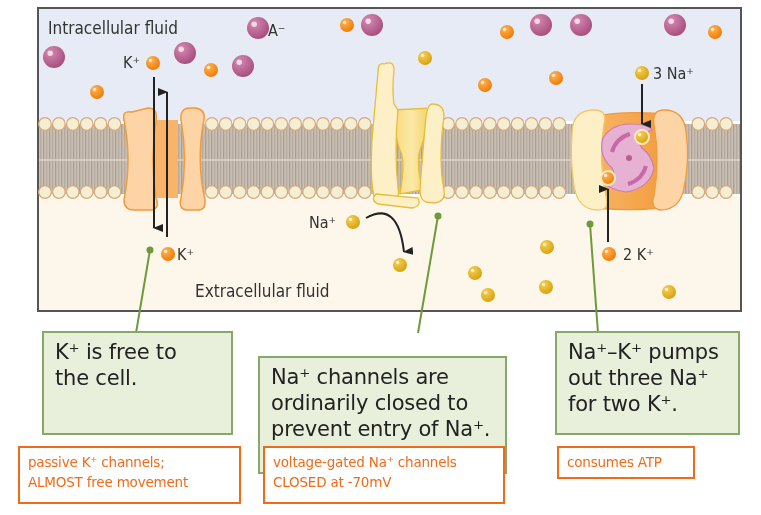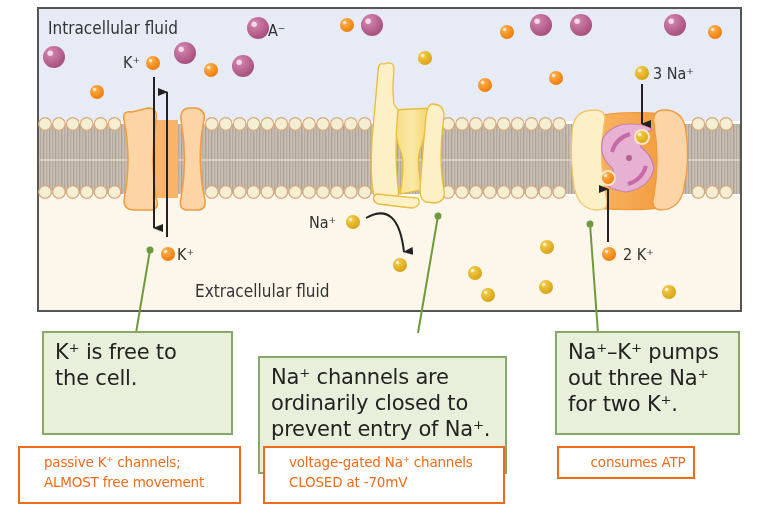--- a/index.html
+++ b/index.html
@@ -1,20 +1,20 @@
 <!DOCTYPE html>
 <html><head>
 <meta charset="utf-8">
 <style>
   html, body { margin:0; padding:0; background:#ffffff; }
   body { width:761px; height:515px; position:relative; overflow:hidden; font-family:"DejaVu Sans", "Liberation Sans", sans-serif; }
   #scene { position:absolute; left:0; top:0; }
   .lbl { font-family:"DejaVu Sans Condensed","DejaVu Sans",sans-serif; fill:#333; }
   .box-green { position:absolute; background:#e8f0dc; border:2px solid #86a86a; box-sizing:border-box; padding:6px 0 0 11px; color:#222; font-family:"DejaVu Sans", sans-serif; font-size:21px; line-height:26px; letter-spacing:-0.2px; }
-  .box-orange { position:absolute; background:#ffffff; border:2px solid #ef6b1a; box-sizing:border-box; padding:4px 0 0 24px; color:#ef6b1a; font-family:"DejaVu Sans", sans-serif; font-size:13.5px; line-height:20px; letter-spacing:-0.2px; }
+  .box-orange { position:absolute; background:#ffffff; border:2px solid #ef6b1a; box-sizing:border-box; padding:4px 0 0 8px; color:#ef6b1a; font-family:"DejaVu Sans", sans-serif; font-size:13.5px; line-height:20px; letter-spacing:-0.2px; }
   .box-green .line, .box-orange .line { display:block; white-space:nowrap; }
 </style>
 </head>
 <body>
 
 <svg id="scene" width="761" height="515" viewBox="0 0 761 515">
   <defs>
     <radialGradient id="gA" cx="35%" cy="30%" r="70%">
       <stop offset="0%" stop-color="#d58ab2"></stop>
       <stop offset="100%" stop-color="#a9507f"></stop>
@@ -243,15 +243,15 @@
 </div>
 
 <div class="box-orange" style="left:18px; top:446px; width:223px; height:58px;">
   <span class="line">passive K⁺ channels;</span>
   <span class="line">ALMOST free movement</span>
 </div>
 <div class="box-orange" style="left:263px; top:446px; width:242px; height:58px;">
   <span class="line">voltage-gated Na⁺ channels</span>
   <span class="line">CLOSED at -70mV</span>
 </div>
-<div class="box-orange" style="left:557px; top:446px; width:138px; height:33px;text-align:center;">
+<div class="box-orange" style="left:557px; top:446px; width:138px; height:33px;">
   <span class="line">consumes ATP</span>
 </div>
 
 </body></html>

